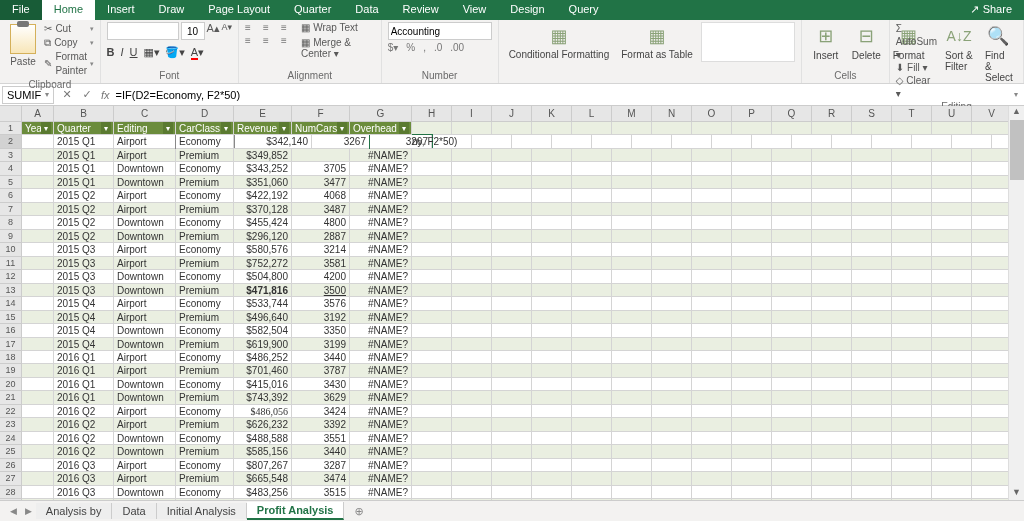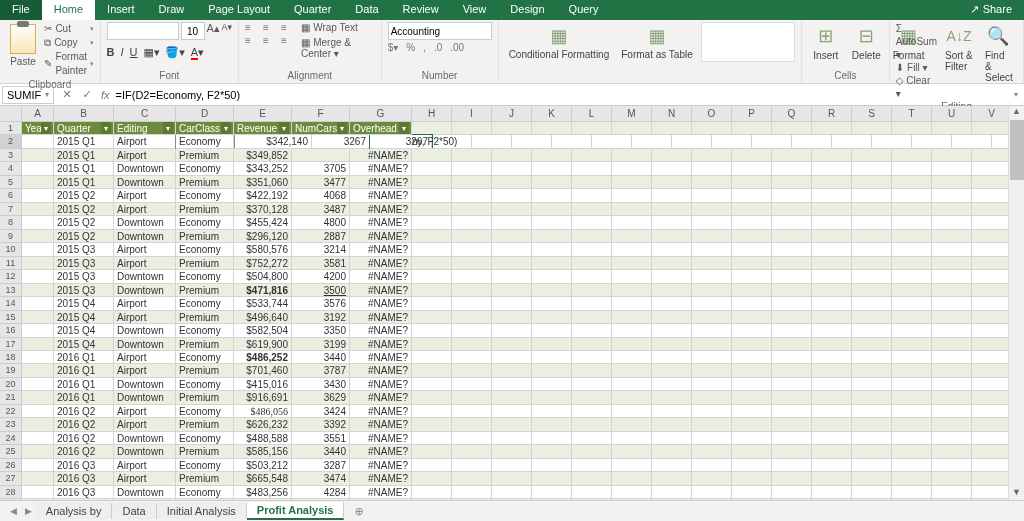--- a/index.html
+++ b/index.html
@@ -700,21 +700,21 @@
         <div class="cell cS" style="width: 40px;"></div>
         <div class="cell cT" style="width: 40px;"></div>
         <div class="cell cU" style="width: 40px;"></div>
         <div class="cell cV" style="width: 40px;"></div>
       </div>
       <div class="row">
         <div class="cell cA" style="width: 32px;"></div>
         <div class="cell cB" style="width: 60px;">2016 Q1</div>
         <div class="cell cC" style="width: 62px;">Airport</div>
         <div class="cell cD" style="width: 58px;">Economy</div>
-        <div class="cell cE right" style="width: 58px; font-weight: bold;">$486,252</div>
+        <div class="cell cE right" style="width: 58px;">$486,252</div>
         <div class="cell cF right" style="width: 58px;">3440</div>
         <div class="cell cG err right" style="width: 62px;">#NAME?</div>
         <div class="cell cH" style="width: 40px;"></div>
         <div class="cell cI" style="width: 40px;"></div>
         <div class="cell cJ" style="width: 40px;"></div>
         <div class="cell cK" style="width: 40px;"></div>
         <div class="cell cL" style="width: 40px;"></div>
         <div class="cell cM" style="width: 40px;"></div>
         <div class="cell cN" style="width: 40px;"></div>
         <div class="cell cO" style="width: 40px;"></div>
@@ -772,21 +772,21 @@
         <div class="cell cS" style="width: 40px;"></div>
         <div class="cell cT" style="width: 40px;"></div>
         <div class="cell cU" style="width: 40px;"></div>
         <div class="cell cV" style="width: 40px;"></div>
       </div>
       <div class="row">
         <div class="cell cA" style="width: 32px;"></div>
         <div class="cell cB" style="width: 60px;">2016 Q1</div>
         <div class="cell cC" style="width: 62px;">Downtown</div>
         <div class="cell cD" style="width: 58px;">Premium</div>
-        <div class="cell cE right" style="width: 58px;">$916,691</div>
+        <div class="cell cE right" style="width: 58px;">$743,392</div>
         <div class="cell cF right" style="width: 58px;">3629</div>
         <div class="cell cG err right" style="width: 62px;">#NAME?</div>
         <div class="cell cH" style="width: 40px;"></div>
         <div class="cell cI" style="width: 40px;"></div>
         <div class="cell cJ" style="width: 40px;"></div>
         <div class="cell cK" style="width: 40px;"></div>
         <div class="cell cL" style="width: 40px;"></div>
         <div class="cell cM" style="width: 40px;"></div>
         <div class="cell cN" style="width: 40px;"></div>
         <div class="cell cO" style="width: 40px;"></div>
@@ -892,21 +892,21 @@
         <div class="cell cS" style="width: 40px;"></div>
         <div class="cell cT" style="width: 40px;"></div>
         <div class="cell cU" style="width: 40px;"></div>
         <div class="cell cV" style="width: 40px;"></div>
       </div>
       <div class="row">
         <div class="cell cA" style="width: 32px;"></div>
         <div class="cell cB" style="width: 60px;">2016 Q3</div>
         <div class="cell cC" style="width: 62px;">Airport</div>
         <div class="cell cD" style="width: 58px;">Economy</div>
-        <div class="cell cE right" style="width: 58px;">$503,212</div>
+        <div class="cell cE right" style="width: 58px;">$807,267</div>
         <div class="cell cF right" style="width: 58px;">3287</div>
         <div class="cell cG err right" style="width: 62px;">#NAME?</div>
         <div class="cell cH" style="width: 40px;"></div>
         <div class="cell cI" style="width: 40px;"></div>
         <div class="cell cJ" style="width: 40px;"></div>
         <div class="cell cK" style="width: 40px;"></div>
         <div class="cell cL" style="width: 40px;"></div>
         <div class="cell cM" style="width: 40px;"></div>
         <div class="cell cN" style="width: 40px;"></div>
         <div class="cell cO" style="width: 40px;"></div>
@@ -941,21 +941,21 @@
         <div class="cell cT" style="width: 40px;"></div>
         <div class="cell cU" style="width: 40px;"></div>
         <div class="cell cV" style="width: 40px;"></div>
       </div>
       <div class="row">
         <div class="cell cA" style="width: 32px;"></div>
         <div class="cell cB" style="width: 60px;">2016 Q3</div>
         <div class="cell cC" style="width: 62px;">Downtown</div>
         <div class="cell cD" style="width: 58px;">Economy</div>
         <div class="cell cE right" style="width: 58px;">$483,256</div>
-        <div class="cell cF right" style="width: 58px;">4284</div>
+        <div class="cell cF right" style="width: 58px;">3515</div>
         <div class="cell cG err right" style="width: 62px;">#NAME?</div>
         <div class="cell cH" style="width: 40px;"></div>
         <div class="cell cI" style="width: 40px;"></div>
         <div class="cell cJ" style="width: 40px;"></div>
         <div class="cell cK" style="width: 40px;"></div>
         <div class="cell cL" style="width: 40px;"></div>
         <div class="cell cM" style="width: 40px;"></div>
         <div class="cell cN" style="width: 40px;"></div>
         <div class="cell cO" style="width: 40px;"></div>
         <div class="cell cP" style="width: 40px;"></div>

